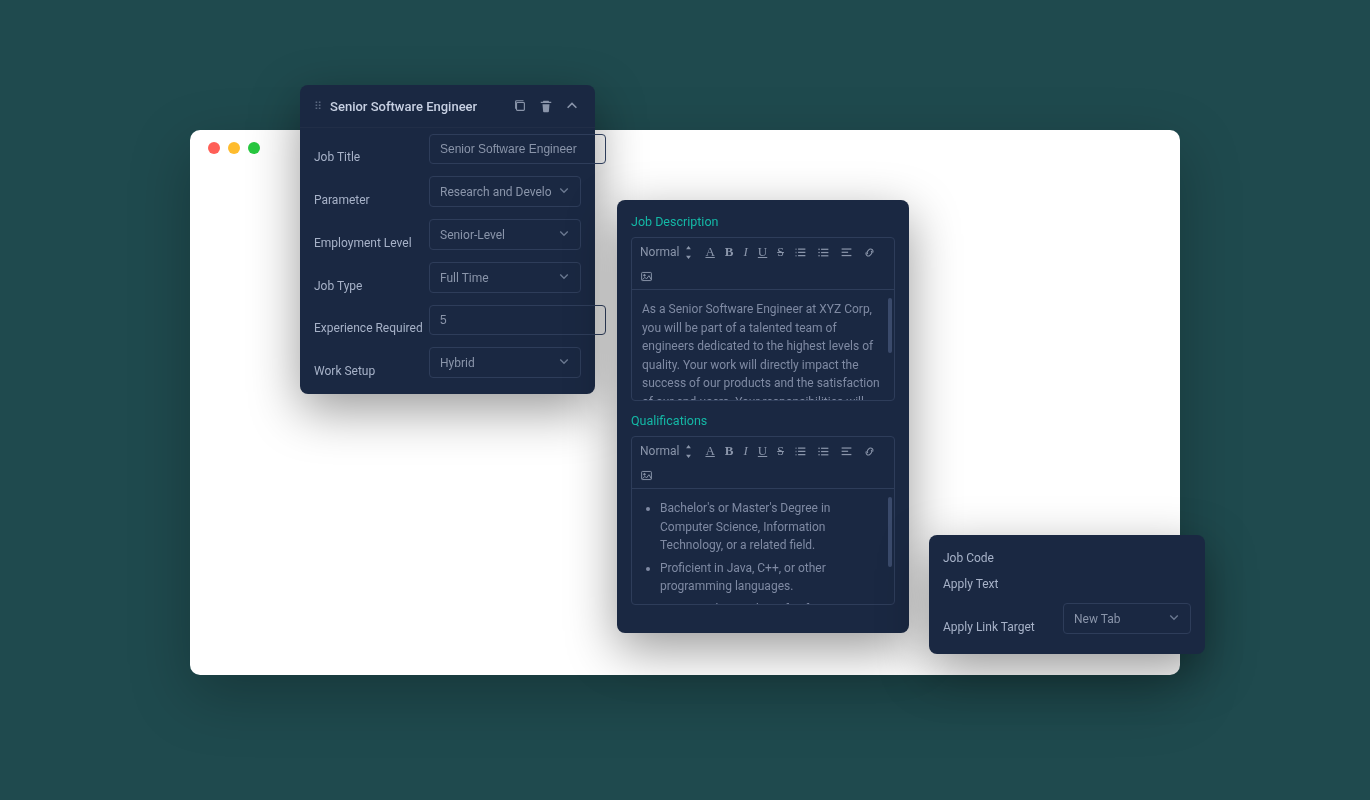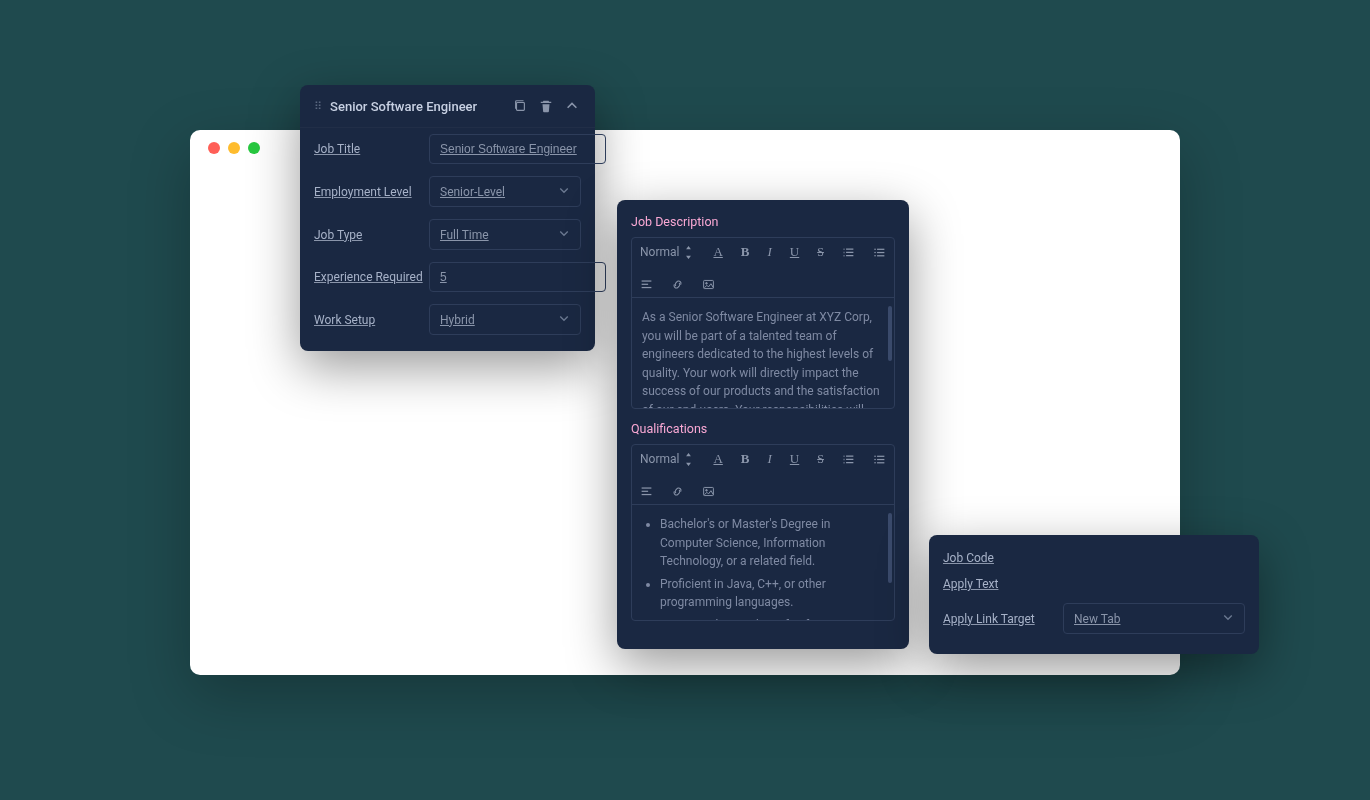--- a/index.html
+++ b/index.html
@@ -50,53 +50,52 @@
   gap: 8px;
   border-bottom: 1px solid rgba(255,255,255,0.03);
 }
 .drag-handle { color: #5a6880; font-size: 11px; cursor: move; }
 .panel-title { flex: 1; color: #c8d1e3; font-weight: 500; font-size: 13px; }
 .header-icon { color: #8a95aa; cursor: pointer; display: inline-flex; padding: 2px; }
 .header-icon svg { width: 14px; height: 14px; }
 
 .form-row {
   display: flex;
-  align-items: center;
+  align-items: flex-end;
   padding: 6px 14px;
-  text-decoration: underline;
 }
 .form-label { flex: 0 0 115px; color: #a7b2c8; font-size: 12px; }
 .form-input, .form-select {
   flex: 1;
   background: transparent;
   border: 1px solid #2e3d5a;
   border-radius: 4px;
   padding: 7px 10px;
   color: #8a95aa;
   font-size: 12px;
   outline: none;
   position: relative;
 }
 .form-select { cursor: pointer; display: flex; align-items: center; justify-content: space-between; }
 .chev { color: #6b7991; }
 .chev svg { width: 12px; height: 12px; }
 
 .panel2 { left: 617px; top: 200px; width: 292px; padding: 12px 14px 16px; }
-.section-label { color: #f9a8d4; font-size: 12.5px; margin: 2px 0 8px 0; }
+.section-label { color: #14b8a6; font-size: 12.5px; margin: 2px 0 8px 0; }
 .editor {
   border: 1px solid #2e3d5a;
   border-radius: 4px;
   margin-bottom: 12px;
 }
 .toolbar {
   border-bottom: 1px solid #2e3d5a;
   padding: 6px 8px;
   display: flex;
   flex-wrap: wrap;
-  gap: 18px;
+  gap: 10px;
   align-items: center;
   color: #8a95aa;
 }
 .tool { cursor: pointer; display: inline-flex; align-items: center; font-size: 12px; }
 .tool svg { width: 13px; height: 13px; }
 .tool.bold { font-weight: bold; font-family: serif; font-size: 13px; }
 .tool.italic { font-style: italic; font-family: serif; font-size: 13px; }
 .tool.underline { text-decoration: underline; font-family: serif; font-size: 13px; }
 .editor-body {
   padding: 10px 10px;
@@ -113,21 +112,21 @@
   right: 2px;
   top: 8px;
   width: 4px;
   height: 55px;
   background: #3a4a6b;
   border-radius: 2px;
 }
 .editor-body ul { padding-left: 18px; }
 .editor-body li { margin-bottom: 4px; }
 
-.panel3 { left: 929px; top: 535px; width: 330px; padding: 10px 14px 14px; }
+.panel3 { left: 929px; top: 535px; width: 276px; padding: 10px 14px 14px; }
 .panel3 .form-row { padding: 6px 0; }
 .panel3 .form-label { flex: 0 0 120px; }
 
 </style>
 </head>
 <body>
 
 <div class="window">
   <div class="titlebar">
     <div class="dot red"></div>
@@ -156,20 +155,29 @@
           <path d="M3 10l5-5 5 5"></path>
         </svg>
     </span>
   </div>
 
   <div class="form-row">
     <div class="form-label">Job Title</div>
     <input class="form-input" value="Senior Software Engineer" style="">
   </div>
   <div class="form-row">
+    <div class="form-label">Parameter</div>
+    <div class="form-select">
+      <span>Research and Develo</span>
+      <span class="chev"><svg viewBox="0 0 16 16" fill="none" stroke="currentColor" stroke-width="1.8">
+            <path d="M3 6l5 5 5-5"></path>
+          </svg></span>
+    </div>
+  </div>
+  <div class="form-row">
     <div class="form-label">Employment Level</div>
     <div class="form-select">
       <span>Senior-Level</span>
       <span class="chev"><svg viewBox="0 0 16 16" fill="none" stroke="currentColor" stroke-width="1.8">
             <path d="M3 6l5 5 5-5"></path>
           </svg></span>
     </div>
   </div>
   <div class="form-row">
     <div class="form-label">Job Type</div>

